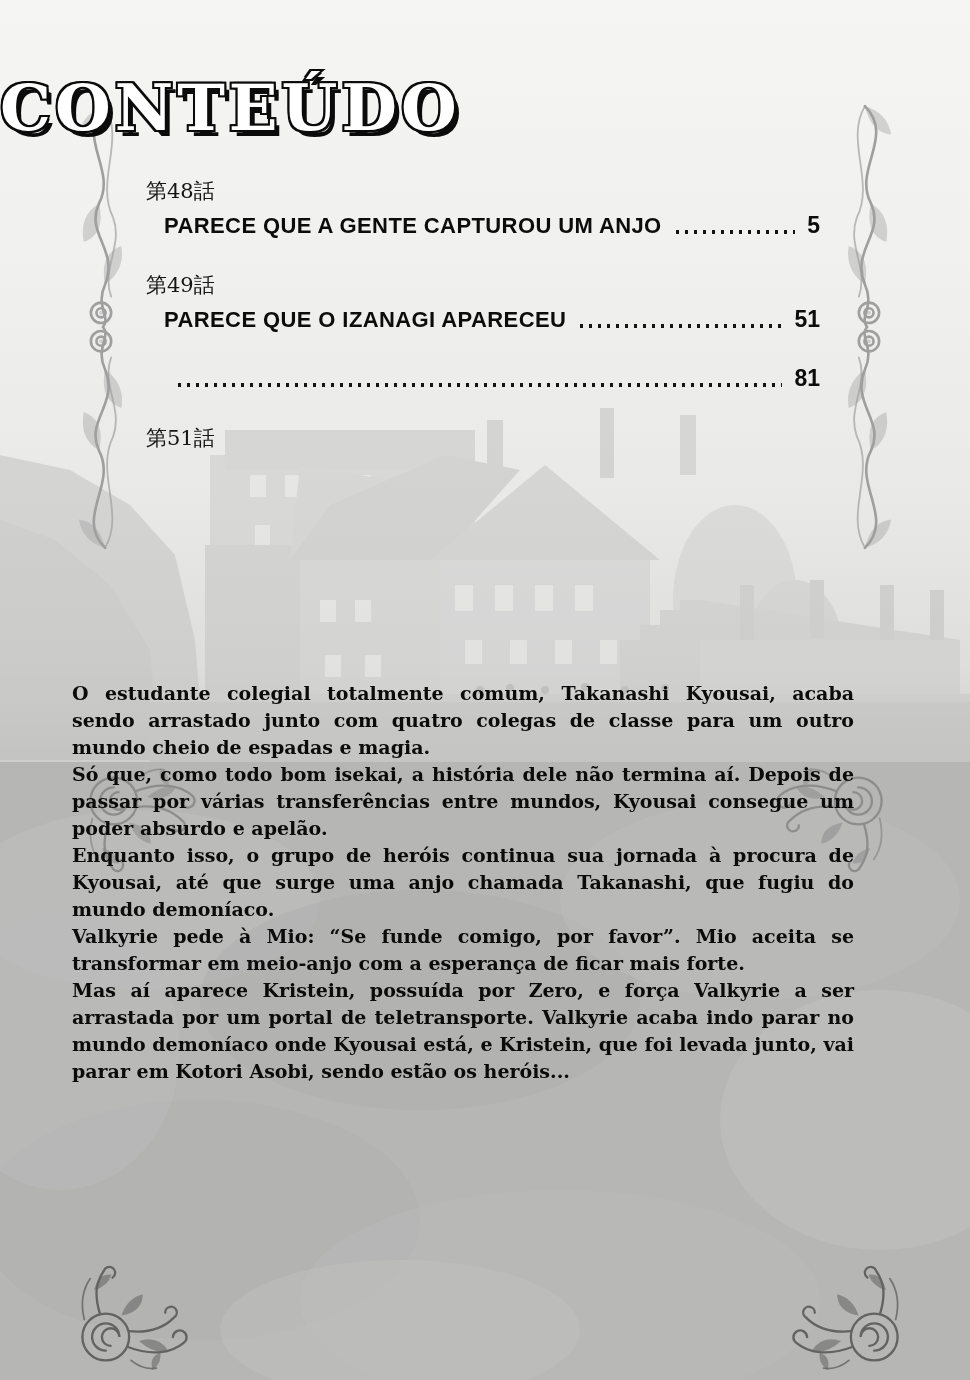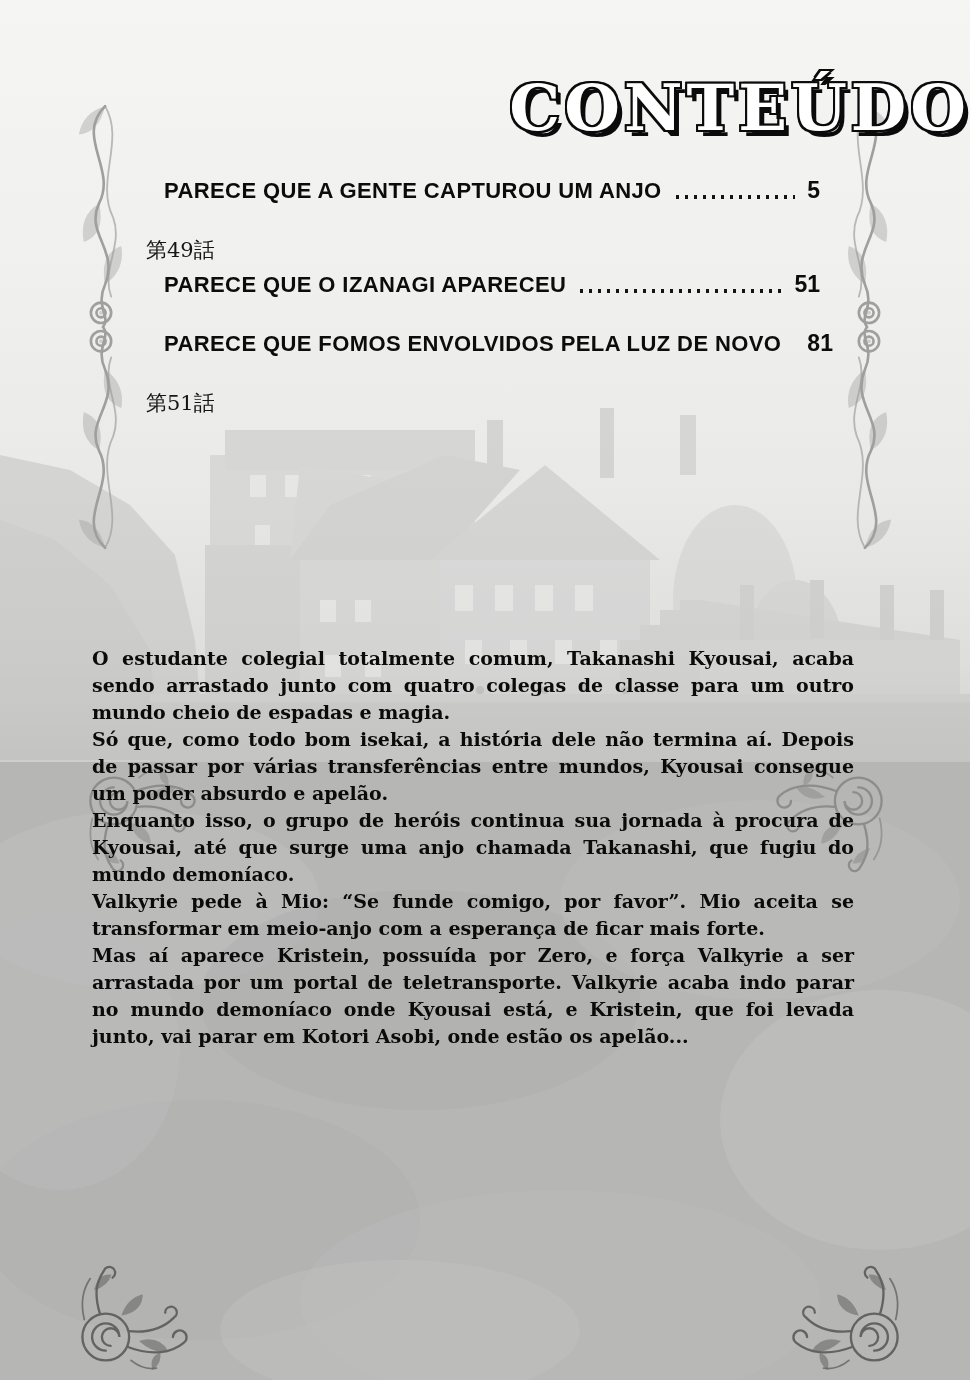--- a/index.html
+++ b/index.html
@@ -21,21 +21,21 @@
     font-family:"DejaVu Serif", serif;
     font-weight:bold;
     color:#ffffff;
     letter-spacing:4px;
     -webkit-text-stroke:4px #0b0b0b;
     paint-order:stroke fill;
     text-shadow:
       5px 6px 0 #0b0b0b,
       -2px -2px 0 #0b0b0b, 2px -2px 0 #0b0b0b,
       -2px 2px 0 #0b0b0b, 2px 2px 0 #0b0b0b;
-    text-align:right;
+    text-align:left;
     margin:0;
     line-height:1.05;
   }
   .toc-heading{font-size:64px;padding-top:74px;}
   .story-heading{font-size:54px;letter-spacing:3px;}
 
   
   .toc{margin:36px 150px 0 146px;}
   .toc-entry{margin-bottom:32px;}
   .toc-chapter{
@@ -55,21 +55,21 @@
   }
   .toc-page{
     font-family:"Liberation Sans", sans-serif;
     font-weight:bold;font-size:23px;color:#0c0c0c;
     white-space:nowrap;
   }
 
   
   .story{margin-top:228px;}
   .story-body{
-    margin:10px 116px 0 92px;
+    margin:10px 116px 0 72px;
     font-family:"DejaVu Serif", serif;
     font-weight:bold;
     font-size:19px;line-height:27px;
     text-align:justify;
     color:#0b0b0b;
   }
   .story-body p{margin:0;}
 
   
   .flourish{position:absolute;z-index:1;}
@@ -222,58 +222,58 @@
     <use href="#sideFlourish"></use>
   </svg>
 
   <div class="content">
 
     <h1 class="display-title toc-heading">CONTEÚDO</h1>
 
     <section class="toc">
 
       <div class="toc-entry">
+        <div class="toc-chapter">第48話</div>
         <div class="toc-line">
           <span class="toc-title">PARECE QUE A GENTE CAPTUROU UM ANJO</span>
           <span class="dots"></span>
           <span class="toc-page">5</span>
         </div>
       </div>
 
       <div class="toc-entry">
         <div class="toc-chapter">第49話</div>
         <div class="toc-line">
           <span class="toc-title">PARECE QUE O IZANAGI APARECEU</span>
           <span class="dots"></span>
           <span class="toc-page">51</span>
         </div>
       </div>
 
       <div class="toc-entry">
         <div class="toc-line">
-          <span class="toc-title">PARECE QUE FOMOS ENVOLVIDOS PELA LUZ DE NOVO</span>
           <span class="dots"></span>
           <span class="toc-page">81</span>
         </div>
       </div>
 
       <div class="toc-entry">
         <div class="toc-chapter">第51話</div>
       </div>
 
     </section>
 
     <section class="story">
 
       <div class="story-body">
         <p>O estudante colegial totalmente comum, Takanashi Kyousai, acaba sendo arrastado junto com quatro colegas de classe para um outro mundo cheio de espadas e magia.</p>
         <p>Só que, como todo bom isekai, a história dele não termina aí. Depois de passar por várias transferências entre mundos, Kyousai consegue um poder absurdo e apelão.</p>
         <p>Enquanto isso, o grupo de heróis continua sua jornada à procura de Kyousai, até que surge uma anjo chamada Takanashi, que fugiu do mundo demoníaco.</p>
         <p>Valkyrie pede à Mio: “Se funde comigo, por favor”. Mio aceita se transformar em meio-anjo com a esperança de ficar mais forte.</p>
-        <p>Mas aí aparece Kristein, possuída por Zero, e força Valkyrie a ser arrastada por um portal de teletransporte. Valkyrie acaba indo parar no mundo demoníaco onde Kyousai está, e Kristein, que foi levada junto, vai parar em Kotori Asobi, onde estão os apelão...</p>
+        <p>Mas aí aparece Kristein, possuída por Zero, e força Valkyrie a ser arrastada por um portal de teletransporte. Valkyrie acaba indo parar no mundo demoníaco onde Kyousai está, e Kristein, que foi levada junto, vai parar em Kotori Asobi, sendo estão os heróis...</p>
       </div>
     </section>
 
   </div>
 
   <svg class="flourish corner corner-top c-tl" aria-hidden="true">
       <use href="#cornerFlourish"></use>
     </svg>
   <svg class="flourish corner corner-top c-tr" aria-hidden="true">
       <use href="#cornerFlourish"></use>

